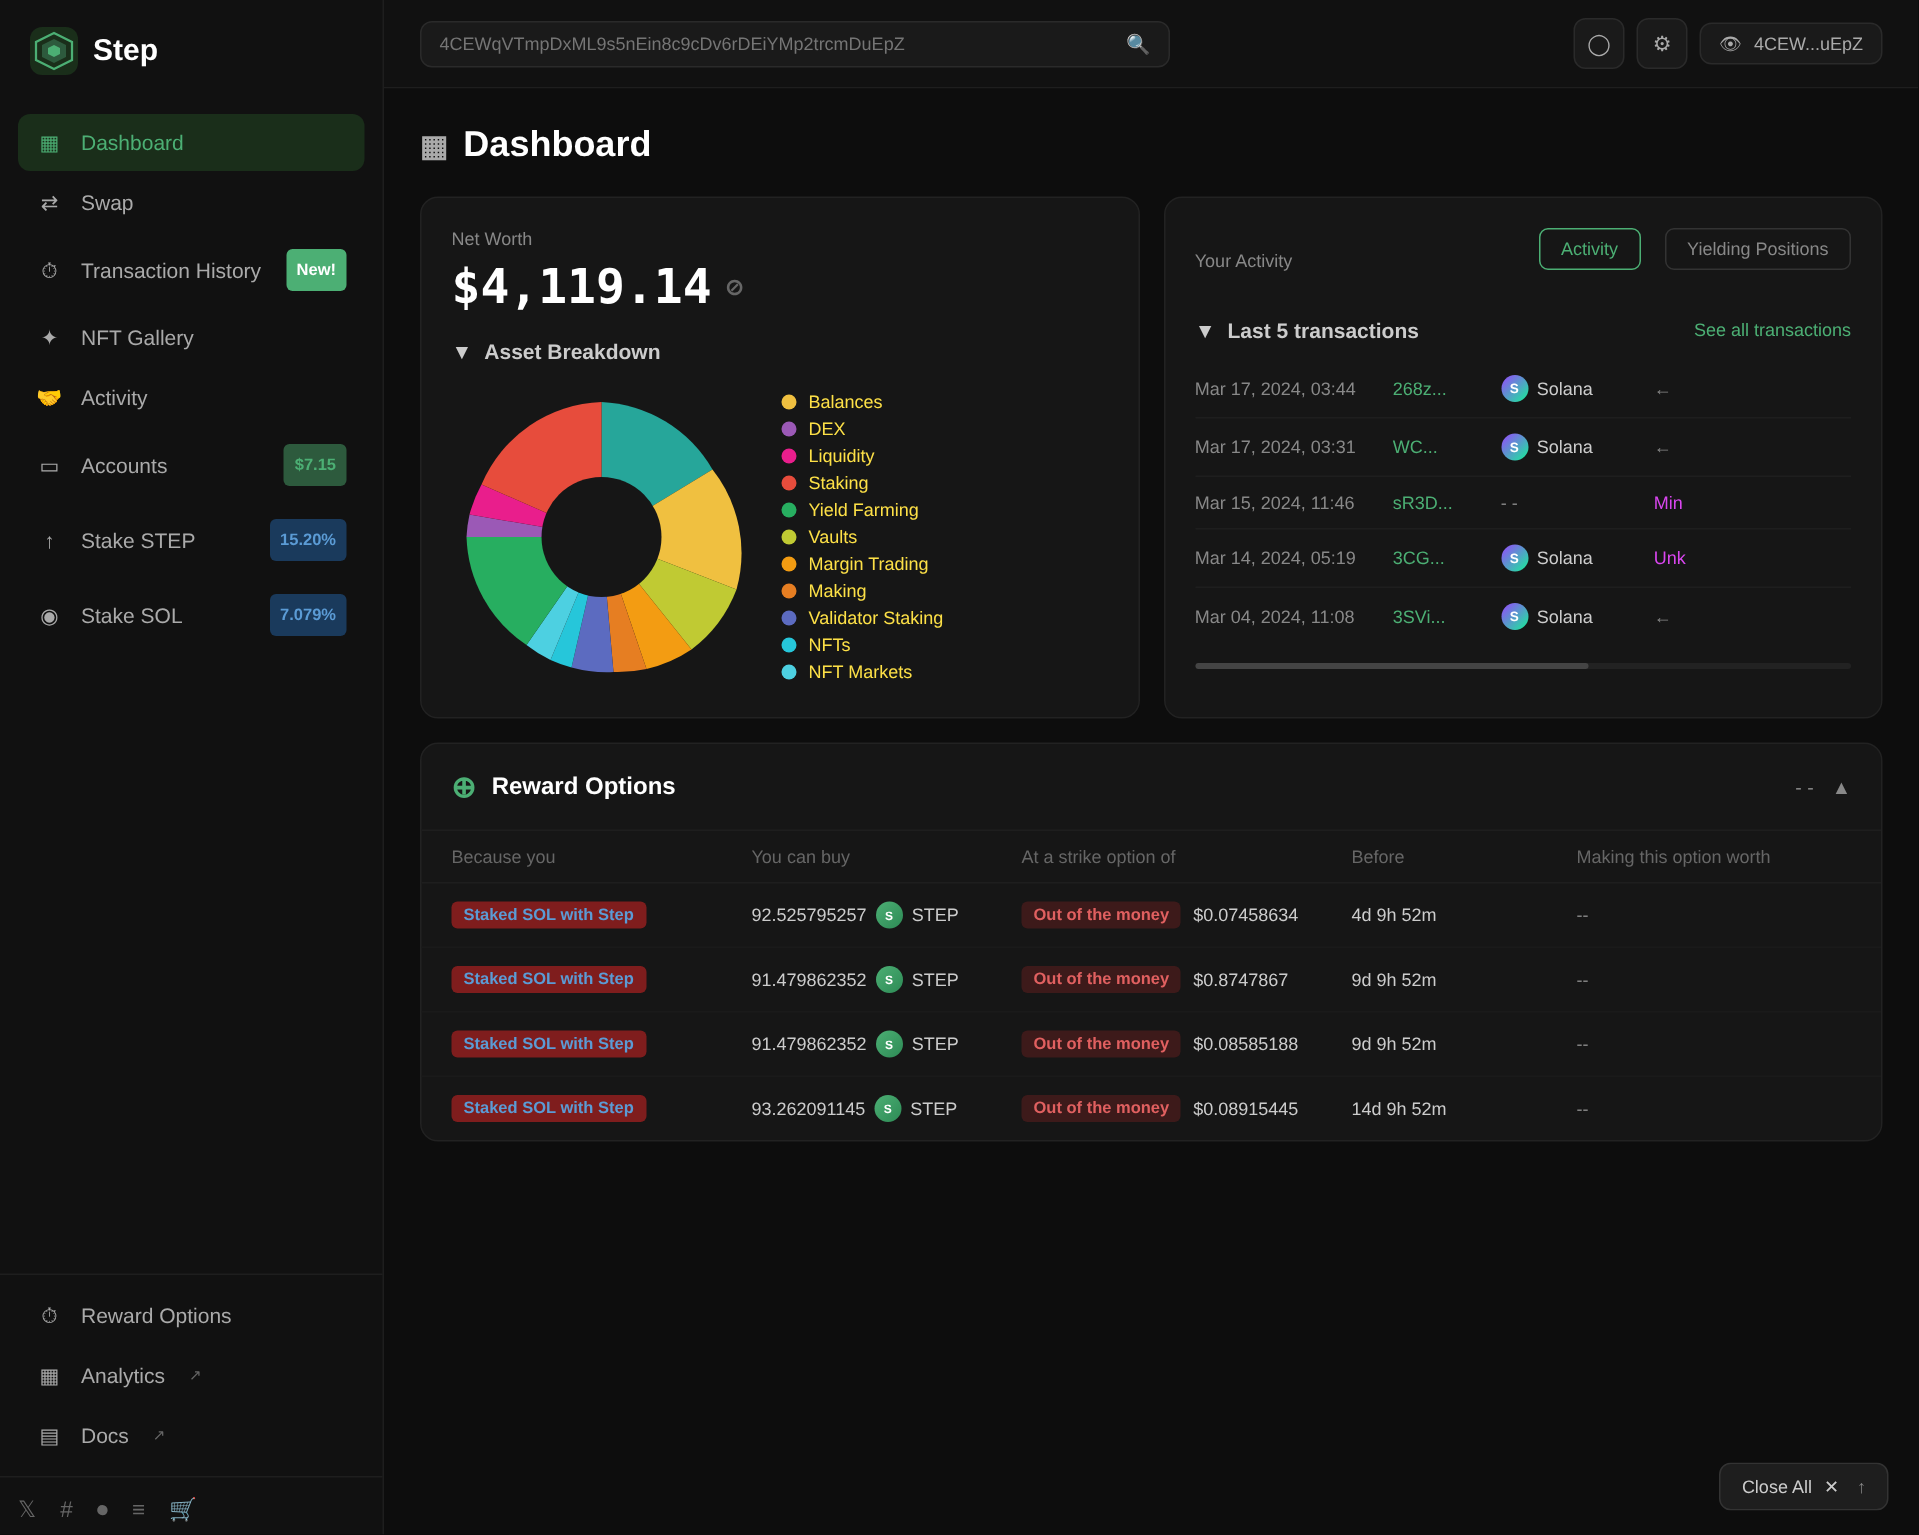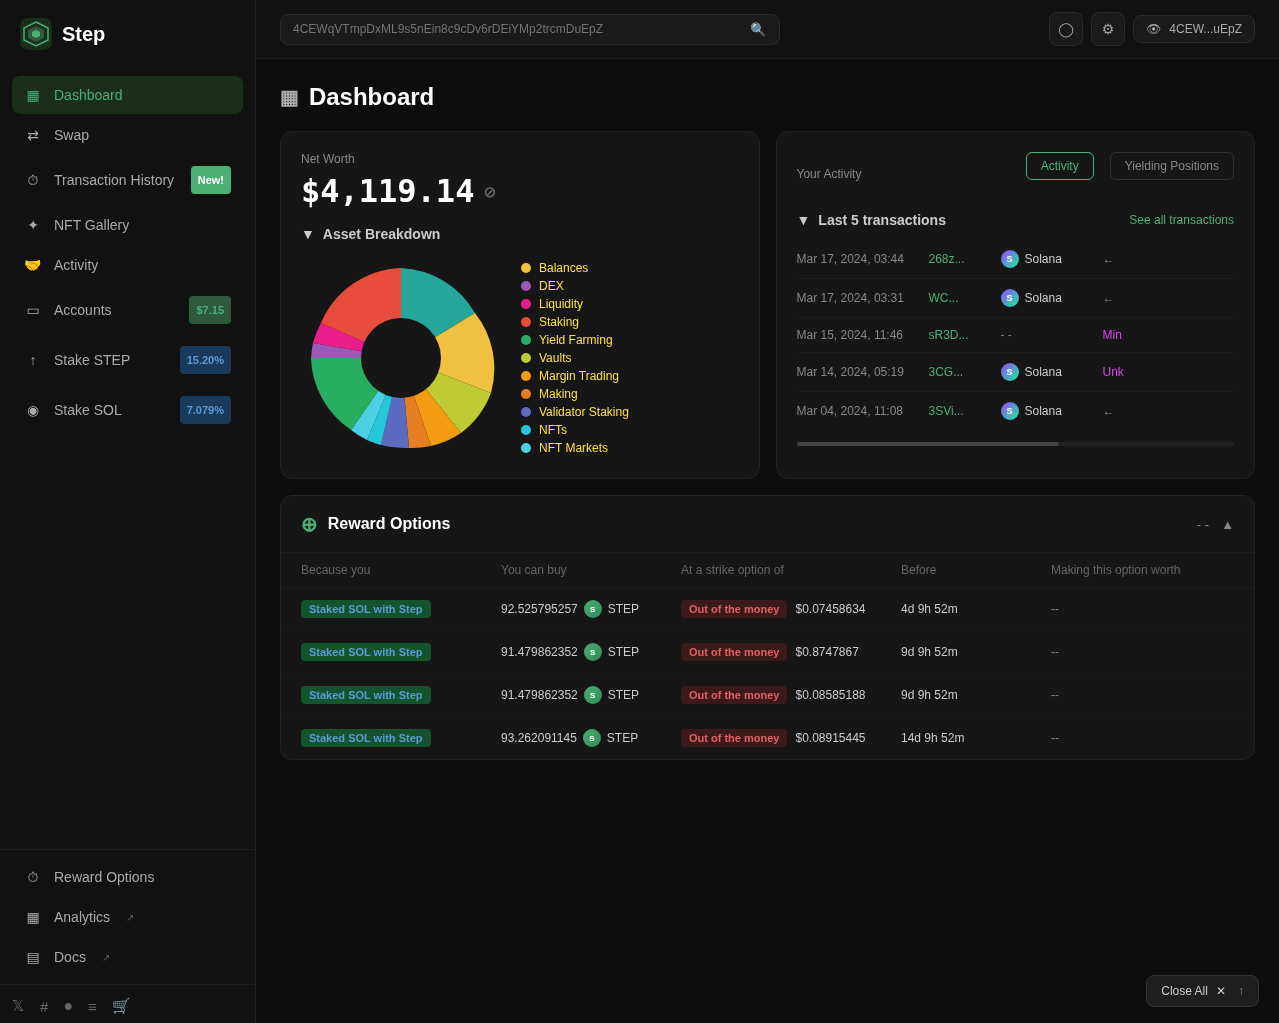--- a/index.html
+++ b/index.html
@@ -412,21 +412,21 @@
     .reward-table-row {
       display: grid;
       grid-template-columns: 200px 180px 220px 150px 1fr;
       padding: 12px 20px;
       align-items: center;
       border-bottom: 1px solid #1a1a1a;
     }
     .reward-table-row:last-child { border-bottom: none; }
 
     .staked-badge {
-      background: #14532d;
+      background: #7f1d1d;
       color: #5b9bd5;
       padding: 3px 8px;
       border-radius: 4px;
       font-size: 11px;
       font-weight: 600;
       display: inline-block;
     }
     .otm-badge {
       background: #3d1a1a;
       color: #e06060;

